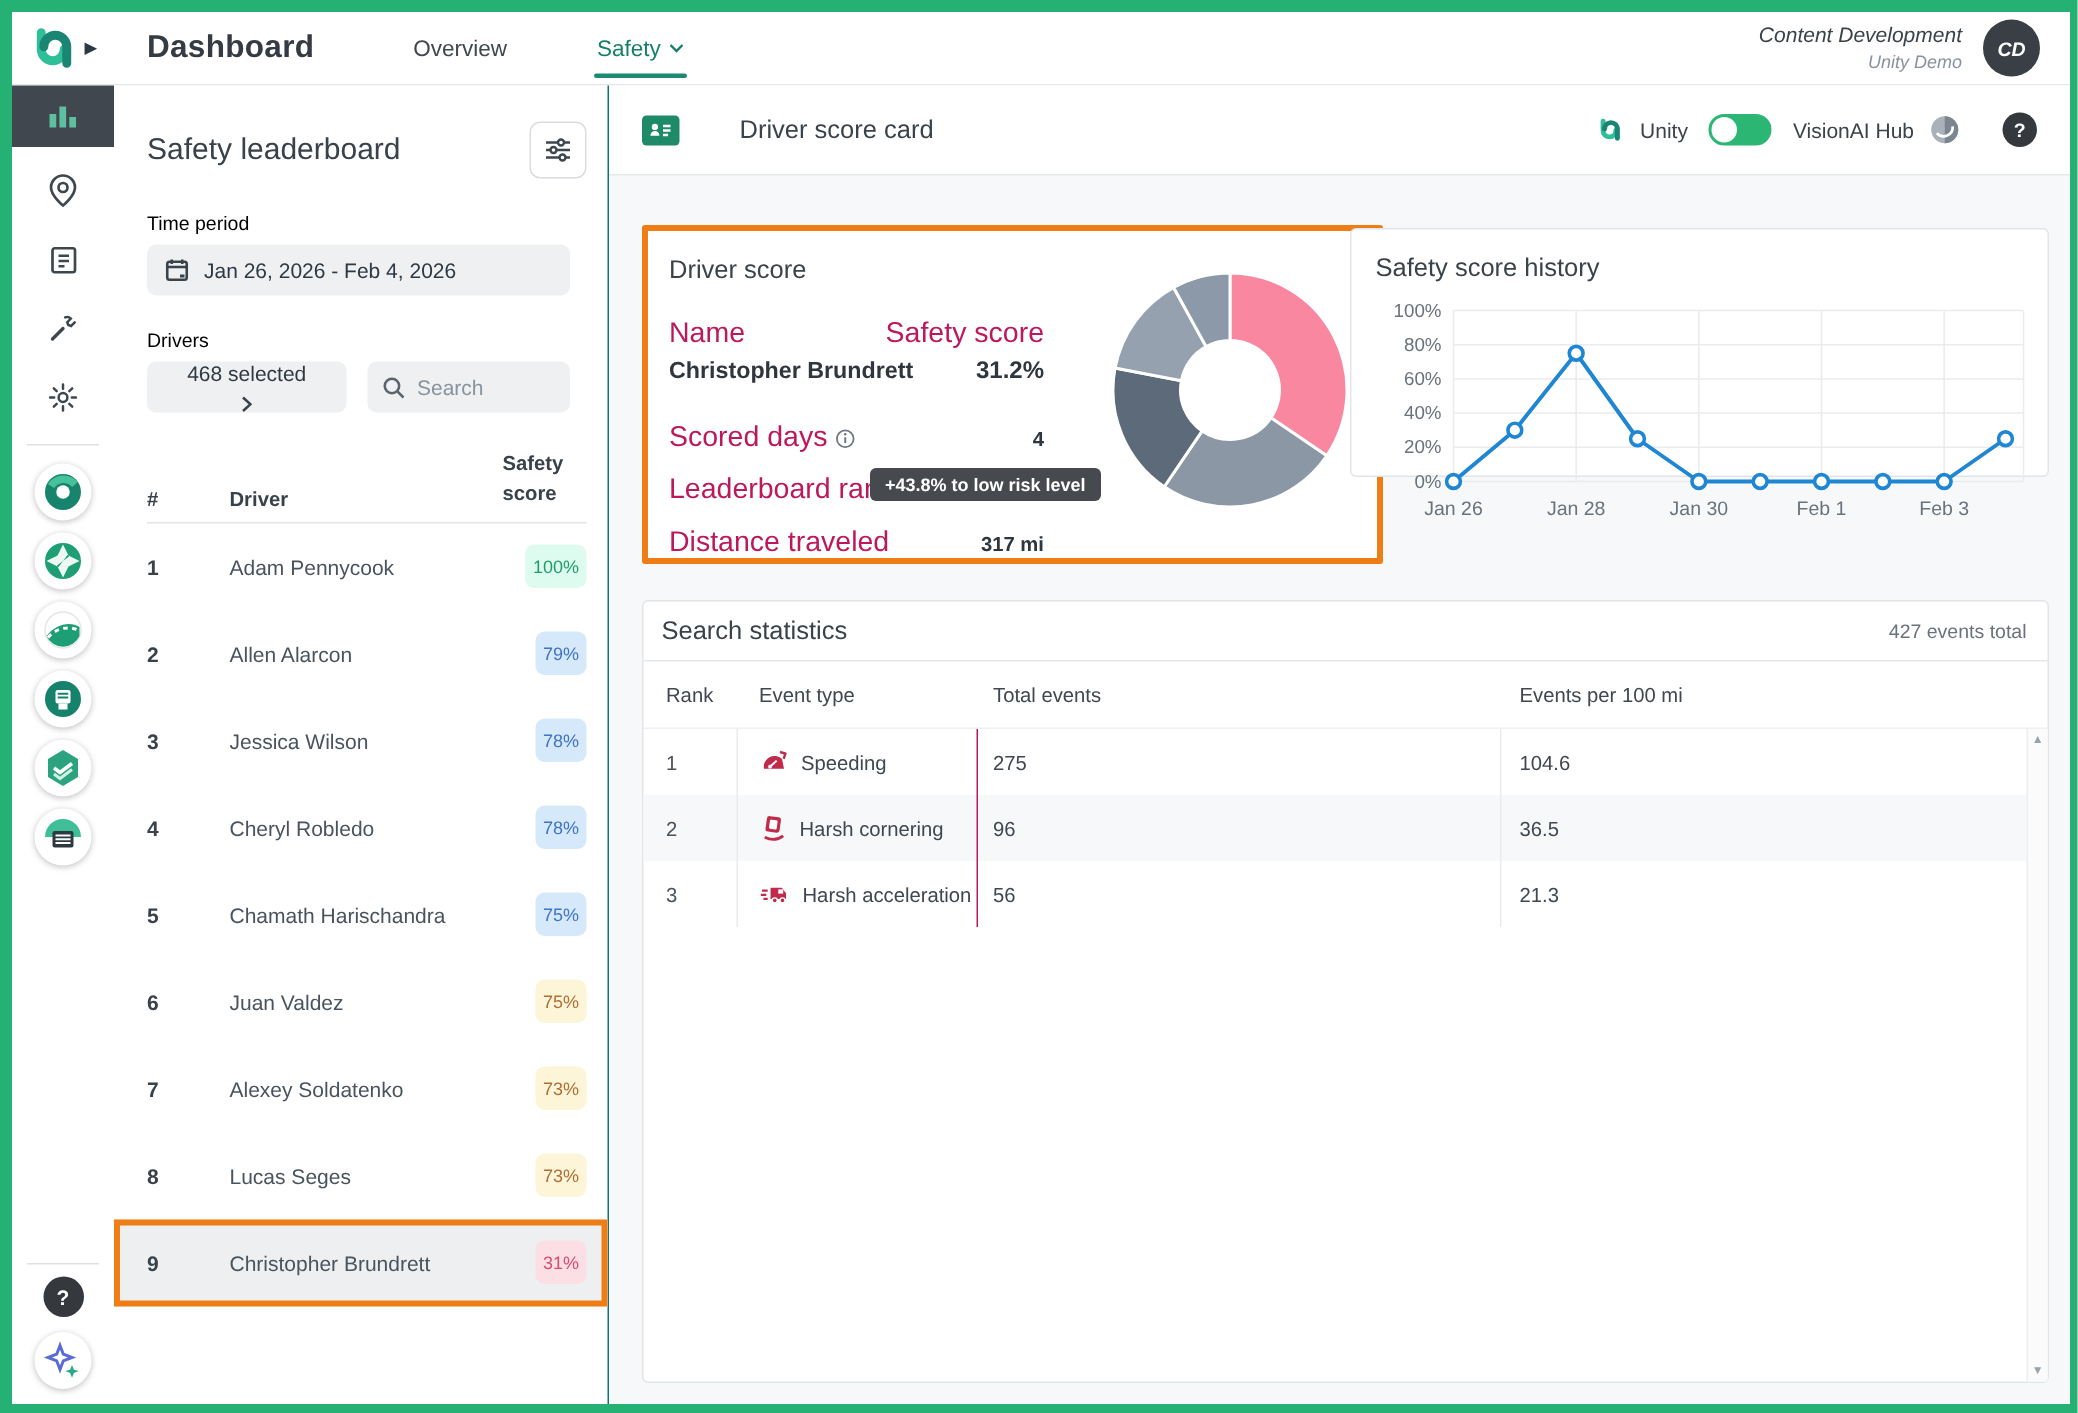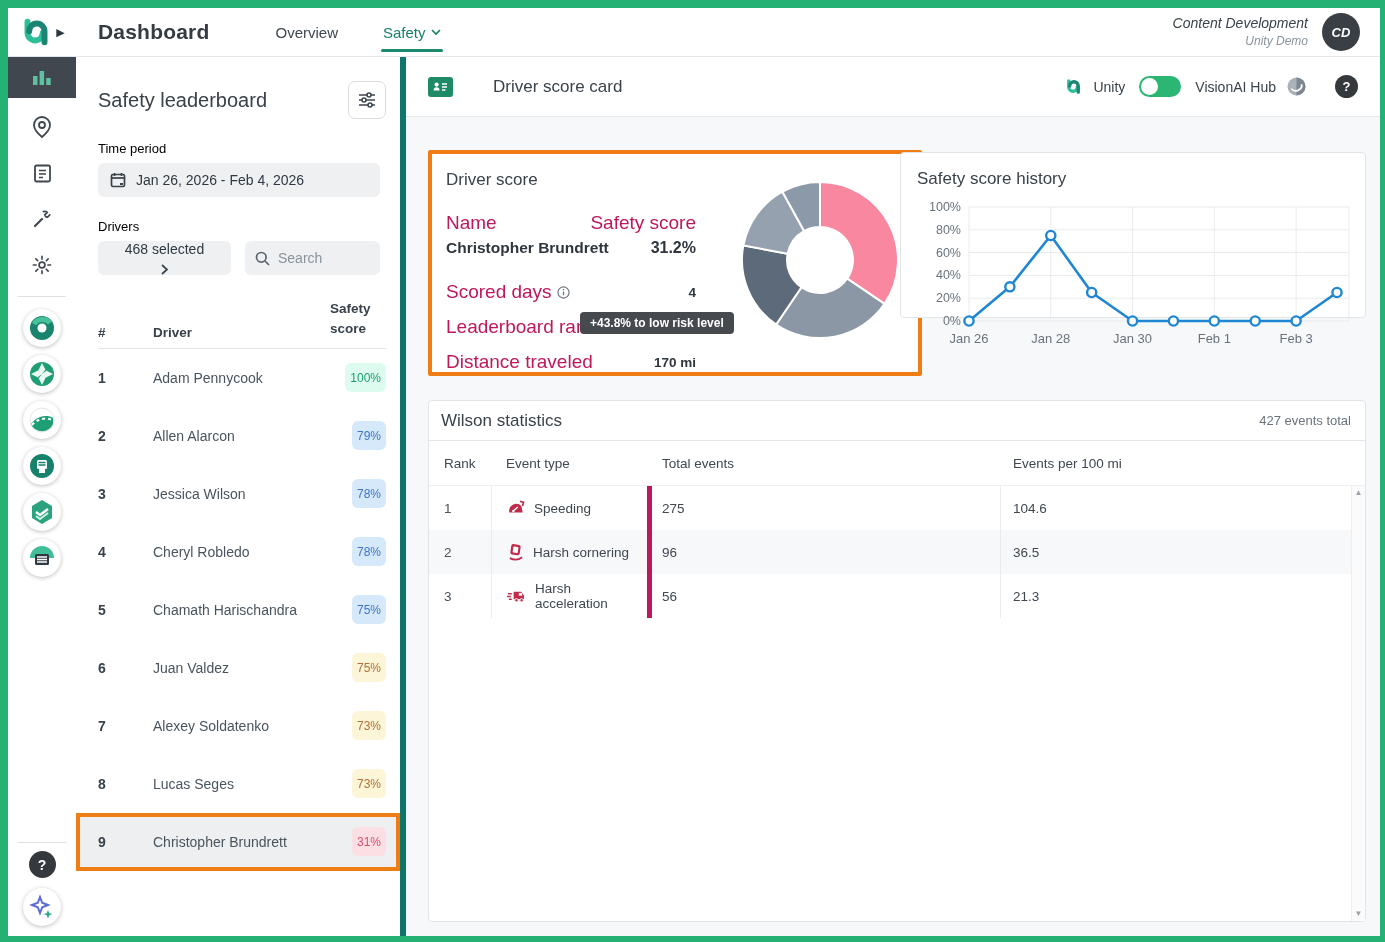--- a/index.html
+++ b/index.html
@@ -11,40 +11,40 @@
   *{margin:0;padding:0;box-sizing:border-box;font-family:"Liberation Sans","DejaVu Sans",sans-serif;}
   body{background:#ddd;}
   .app{position:relative;width:1385px;height:942px;background:#fff;overflow:hidden;
        border-top:8px solid var(--green);border-left:8px solid var(--green);
        border-right:5px solid var(--green);border-bottom:6px solid var(--green);}
   
   .tophdr{position:absolute;left:0;top:0;right:0;height:49px;background:#fff;border-bottom:1px solid var(--line);display:flex;align-items:center;}
   .logo-box{width:68px;display:flex;align-items:center;justify-content:center;gap:3px;}
   .expand-arrow{color:#2b3a42;font-size:11px;line-height:1;}
   .app-title{font-size:21px;font-weight:bold;color:#343B42;margin-left:22px;letter-spacing:.2px;}
-  .tabs{display:flex;gap:45px;margin-left:66px;height:100%;align-items:center;}
+  .tabs{display:flex;gap:60px;margin-left:66px;height:100%;align-items:center;}
   .tab{font-size:15px;color:#3F474F;height:100%;display:flex;align-items:center;gap:5px;cursor:pointer;position:relative;}
   .tab.active{color:#167F67;}
   .tab.active::after{content:"";position:absolute;left:-2px;right:-2px;bottom:4px;height:3px;background:#1B8B6F;border-radius:2px;}
   .hdr-right{margin-left:auto;display:flex;align-items:center;gap:14px;padding-right:20px;font-style:italic;}
   .acct{text-align:right;line-height:1.35;}
   .acct .l1{font-size:14px;color:var(--ink);}
   .acct .l2{font-size:12px;color:var(--gray-l);}
   .avatar{width:38px;height:38px;border-radius:50%;background:#393F45;color:#fff;font-size:13px;font-weight:bold;display:flex;align-items:center;justify-content:center;}
   
   .rail{position:absolute;left:0;top:49px;bottom:0;width:68px;background:#fff;display:flex;flex-direction:column;align-items:center;}
   .rail-item{width:68px;height:42px;display:flex;align-items:center;justify-content:center;cursor:pointer;}
   .rail-item.active{background:#40474E;height:41px;}
   .rail-item + .rail-item{margin-top:4px;}
   .rail-div{width:48px;height:1px;background:#DDE1E4;margin:10px 0 8px;}
   .chip{width:38px;height:38px;border-radius:50%;background:#fff;box-shadow:0 1px 4px rgba(0,0,0,.25);display:flex;align-items:center;justify-content:center;margin:4px 0;cursor:pointer;}
   .rail-bottom{margin-top:auto;display:flex;flex-direction:column;align-items:center;padding-bottom:6px;width:100%;}
   .help-dot{width:27px;height:27px;border-radius:50%;background:#35393E;color:#fff;font-size:14px;font-weight:bold;display:flex;align-items:center;justify-content:center;cursor:pointer;}
   
-  .lb{position:absolute;left:68px;top:49px;bottom:0;width:330px;background:#fff;border-right:6px solid #0f766e;}
+  .lb{position:absolute;left:68px;top:49px;bottom:0;width:330px;background:#fff;border-right:1px solid #0f766e;}
   .lb-inner{padding:24px 14px 0 22px;}
   .lb-head{display:flex;align-items:center;justify-content:space-between;}
   .lb-title{font-size:20px;color:#39414A;}
   .filter-btn{width:38px;height:38px;border:1px solid #D9DDE1;border-radius:7px;background:#fff;display:flex;align-items:center;justify-content:center;cursor:pointer;}
   .fld-label{font-size:13px;color:#000000;margin:22px 0 7px;}
   .inputish{background:var(--input);border-radius:6px;height:34px;display:flex;align-items:center;font-size:14px;color:#2F3943;cursor:pointer;}
   .date-input{width:282px;padding:0 12px;gap:10px;}
   .drv-row{display:flex;gap:14px;}
   .drv-btn{width:133px;padding:0 12px;justify-content:space-between;flex-direction:column;}
   .search{width:135px;padding:0 10px;gap:8px;color:var(--gray-l);}
@@ -96,21 +96,21 @@
   .stats-total{font-size:13px;color:var(--gray);}
   .stats-cols{height:44px;display:flex;align-items:center;font-size:13.5px;color:#3F4750;}
   .col-rank{width:62px;padding-left:15px;}
   .col-event{width:161px;padding-left:15px;}
   .col-total{width:349px;padding-left:10px;}
   .col-per{flex:1;padding-left:12px;}
   .stats-body{position:relative;flex:1;border-top:1px solid #EEF0F2;}
   .stat-row{height:44px;display:flex;align-items:center;font-size:13.5px;color:#3F4750;cursor:pointer;}
   .stat-row:nth-child(even){background:#F7F8FA;}
   .stat-row .col-rank{color:#4A525A;}
-  .stat-row .col-event{display:flex;align-items:center;gap:9px;border-left:1px solid #E9ECEE;border-right:5px solid #be185d;height:100%;}
+  .stat-row .col-event{display:flex;align-items:center;gap:9px;border-left:1px solid #E9ECEE;border-right:1px solid #be185d;height:100%;}
   .stat-row .col-total{height:100%;display:flex;align-items:center;border-right:1px solid #E9ECEE;}
   .scrollbar{position:absolute;right:0;top:0;bottom:0;width:14px;background:#FBFBFC;border-left:1px solid #ECEEF0;display:flex;flex-direction:column;justify-content:space-between;align-items:center;padding:3px 0;}
   .sb-arrow{font-size:8px;color:#9AA2AA;cursor:pointer;line-height:1;}
   svg{display:block;}
 </style>
 </head>
 <body>
 
 <div class="app">
 
@@ -375,21 +375,21 @@
                 </svg>
             </span>
             <span class="v">4</span>
           </div>
           <div class="sc-detail">
             <span class="sc-lbl">Leaderboard rank</span>
             <span class="v">9</span>
           </div>
           <div class="sc-detail">
             <span class="sc-lbl">Distance traveled</span>
-            <span class="v">170 mi</span>
+            <span class="v">317 mi</span>
           </div>
         </div>
         <div class="tooltip">+43.8% to low risk level</div>
         <div class="donut-wrap" id="donut">
             <svg width="160" height="160" viewBox="0 0 160 160">
               <path d="M80.00,2.00 A78,78 0 0 1 144.51,123.84 L107.29,98.55 A33,33 0 0 0 80.00,47.00 Z" fill="#F9879F" stroke="#FFFFFF" stroke-width="2"></path>
               <path d="M144.51,123.84 A78,78 0 0 1 36.16,144.51 L61.45,107.29 A33,33 0 0 0 107.29,98.55 Z" fill="#8B97A5" stroke="#FFFFFF" stroke-width="2"></path>
               <path d="M36.16,144.51 A78,78 0 0 1 3.38,65.38 L47.58,73.82 A33,33 0 0 0 61.45,107.29 Z" fill="#5C6A79" stroke="#FFFFFF" stroke-width="2"></path>
               <path d="M3.38,65.38 A78,78 0 0 1 42.42,11.65 L64.10,51.08 A33,33 0 0 0 47.58,73.82 Z" fill="#95A1AF" stroke="#FFFFFF" stroke-width="2"></path>
               <path d="M42.42,11.65 A78,78 0 0 1 80.00,2.00 L80.00,47.00 A33,33 0 0 0 64.10,51.08 Z" fill="#8C99A8" stroke="#FFFFFF" stroke-width="2"></path>
@@ -434,21 +434,21 @@
               <circle cx="297.33333333333337" cy="124" r="4.6" fill="#fff" stroke="#1E86D3" stroke-width="2.4"></circle>
               <circle cx="338.22222222222223" cy="124" r="4.6" fill="#fff" stroke="#1E86D3" stroke-width="2.4"></circle>
               <circle cx="379.1111111111111" cy="124" r="4.6" fill="#fff" stroke="#1E86D3" stroke-width="2.4"></circle>
               <circle cx="420" cy="95.5" r="4.6" fill="#fff" stroke="#1E86D3" stroke-width="2.4"></circle>
             </svg>
           </div>
       </div>
 
       <div class="card stats-card">
         <div class="stats-hdr">
-          <div class="card-title">Wilson statistics</div>
+          <div class="card-title">Search statistics</div>
           <div class="stats-total">427 events total</div>
         </div>
         <div class="stats-cols">
           <div class="col-rank">Rank</div>
           <div class="col-event">Event type</div>
           <div class="col-total">Total events</div>
           <div class="col-per">Events per 100 mi</div>
         </div>
         <div class="stats-body">
           <div id="stat-rows">

